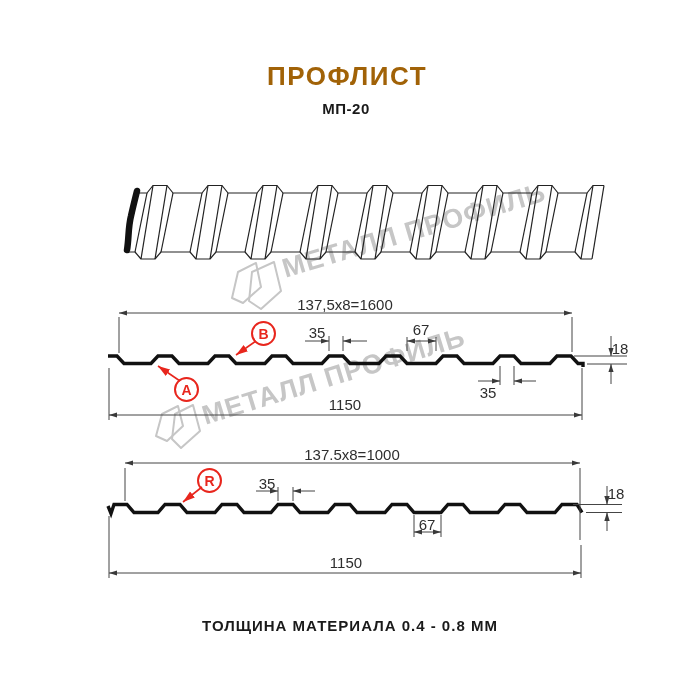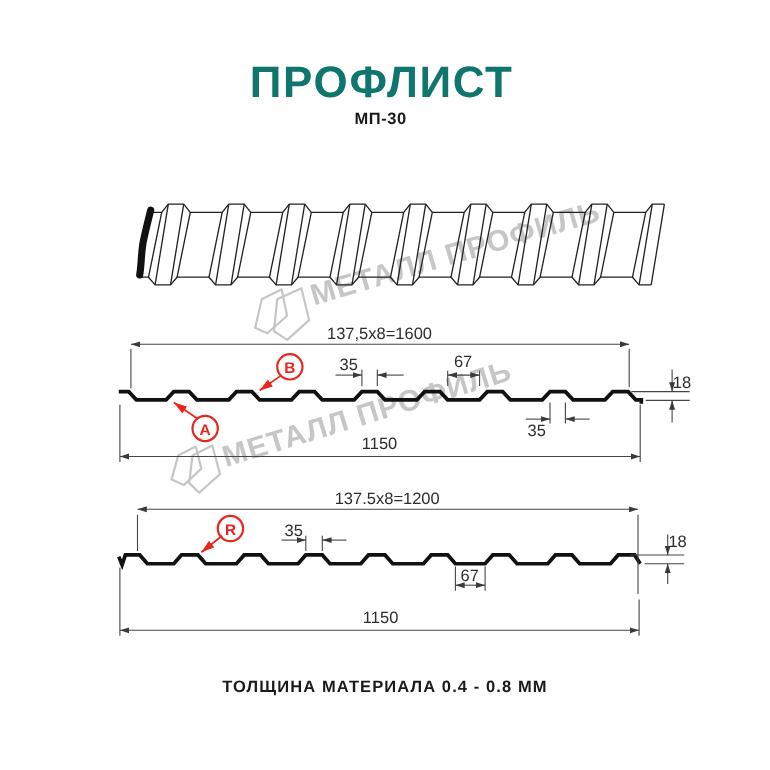--- a/index.html
+++ b/index.html
@@ -1,19 +1,19 @@
 <!DOCTYPE html>
 <html><head>
 <meta charset="utf-8">
 <style>
   html,body{margin:0;padding:0;background:#ffffff;}
   #stage{position:relative;width:700px;height:700px;background:#ffffff;overflow:hidden;
          font-family:"Liberation Sans",sans-serif;}
   .abs{position:absolute;transform:translate(-50%,-50%);white-space:nowrap;}
-  .title{font-size:40px;font-weight:800;letter-spacing:1.5px;color:#0f766e;z-index:3;}
+  .title{font-size:26px;font-weight:800;letter-spacing:1.5px;color:#a16207;z-index:3;}
   .subtitle{font-size:15px;font-weight:700;letter-spacing:0.5px;color:#1a1a1a;z-index:3;}
   .footnote{font-size:15px;font-weight:700;letter-spacing:1px;color:#1a1a1a;z-index:3;}
   .dim{font-size:15px;color:#2e2e2e;z-index:3;}
   .wmtext{position:absolute;font-size:27px;font-weight:700;letter-spacing:1px;color:#c6c6c6;
           transform-origin:left center;white-space:nowrap;z-index:1;}
   .redmark{position:absolute;width:21px;height:21px;border:2px solid #e8261d;border-radius:50%;
            color:#e8261d;font-size:14px;font-weight:700;display:flex;align-items:center;
            justify-content:center;z-index:4;background:transparent;}
   svg.draw{position:absolute;left:0;top:0;z-index:2;}
   .profile{fill:none;stroke:#111111;stroke-width:3.4;stroke-linejoin:miter;}
@@ -137,36 +137,36 @@
       <line class="dimline" x1="607" y1="486" x2="607" y2="504.5" marker-end="url(#ma)"></line>
       <line class="dimline" x1="607" y1="531" x2="607" y2="512.5" marker-end="url(#ma)"></line>
       <line class="dimline" x1="109" y1="516" x2="109" y2="578"></line>
       <line class="dimline" x1="581" y1="545" x2="581" y2="578"></line>
       <line class="dimline" x1="109" y1="573" x2="581" y2="573" marker-start="url(#ma)" marker-end="url(#ma)"></line>
       <line class="redline" x1="202" y1="487" x2="183" y2="502" marker-end="url(#mr)"></line>
     </g>
   </svg>
 
   <div class="abs title" style="left:347px;top:76px;">ПРОФЛИСТ</div>
-  <div class="abs subtitle" style="left:346px;top:108px;">МП-30</div>
+  <div class="abs subtitle" style="left:346px;top:108px;">МП-20</div>
 
   <div class="abs dim" style="left:345px;top:304px;">137,5x8=1600</div>
   <div class="abs dim" style="left:317px;top:332px;">35</div>
   <div class="abs dim" style="left:421px;top:329px;">67</div>
   <div class="abs dim" style="left:620px;top:348px;">18</div>
   <div class="abs dim" style="left:488px;top:392px;">35</div>
   <div class="abs dim" style="left:345px;top:404px;">1150</div>
   <div class="redmark" style="left:174px;top:377px;">
       <span>A</span>
     </div>
   <div class="redmark" style="left:251px;top:321px;">
       <span>B</span>
     </div>
 
-  <div class="abs dim" style="left:352px;top:454px;">137.5x8=1200</div>
+  <div class="abs dim" style="left:352px;top:454px;">137.5x8=1000</div>
   <div class="abs dim" style="left:267px;top:483px;">35</div>
   <div class="abs dim" style="left:427px;top:524px;">67</div>
   <div class="abs dim" style="left:616px;top:493px;">18</div>
   <div class="abs dim" style="left:346px;top:562px;">1150</div>
   <div class="redmark" style="left:197px;top:468px;">
       <span>R</span>
     </div>
 
   <div class="abs footnote" style="left:350px;top:625px;">ТОЛЩИНА МАТЕРИАЛА 0.4 - 0.8 ММ</div>
 </div>

